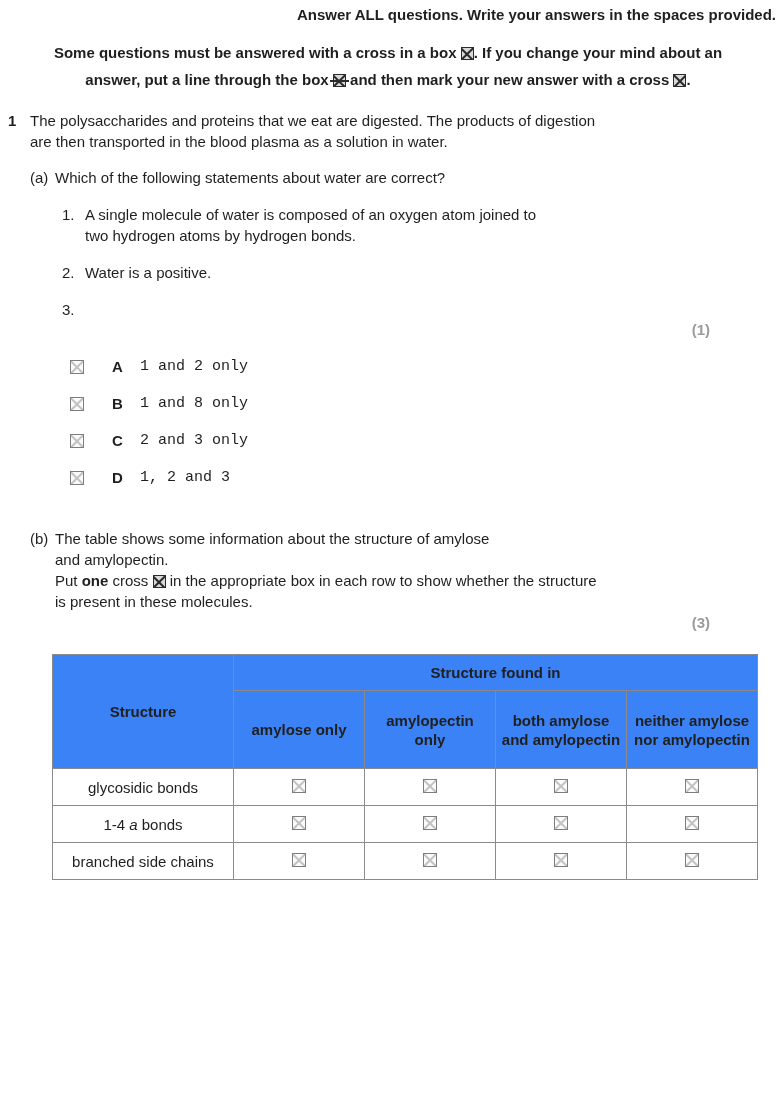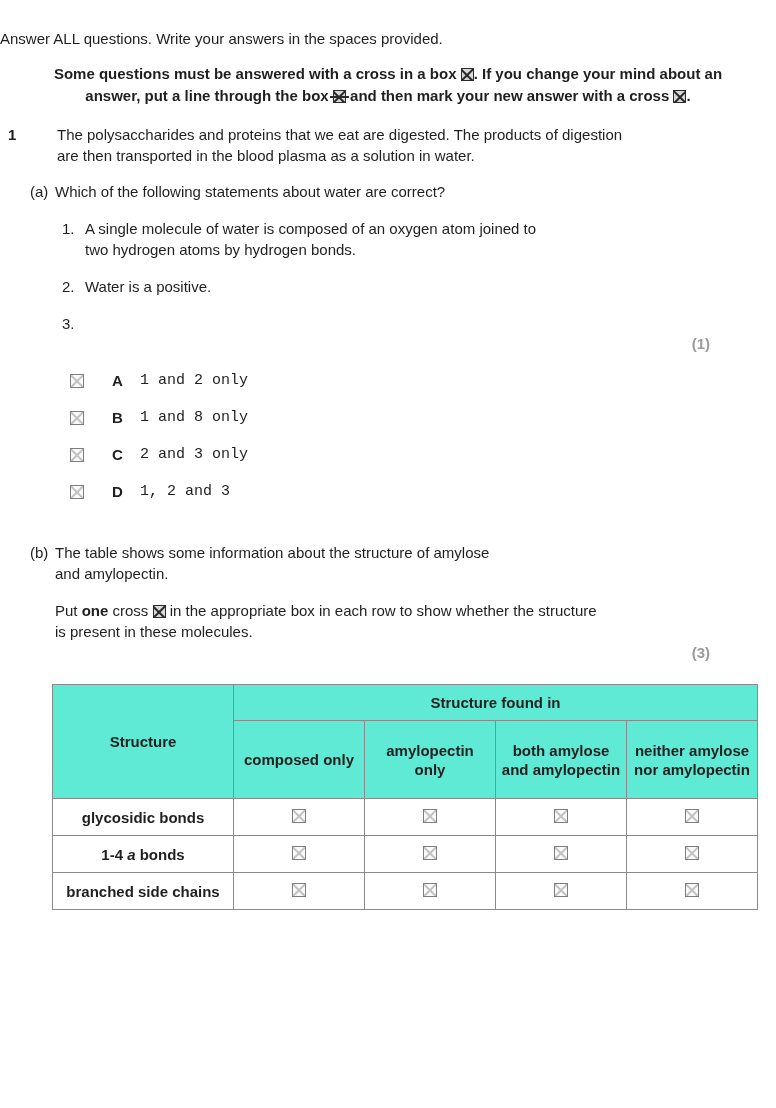--- a/index.html
+++ b/index.html
@@ -10,30 +10,30 @@
     height: 1108px;
     margin: 0 auto;
     background: #ffffff;
     color: #1f1f1f;
     font-family: "Liberation Sans", "DejaVu Sans", sans-serif;
     font-size: 15px;
     line-height: 21px;
     overflow: hidden;
   }
   .title {
-    padding-top: 28px;
-    text-align: left;
-    font-weight: normal;
+    padding-top: 4px;
+    text-align: right;
+    font-weight: bold;
   }
   .instructions {
     margin: 14px auto 0 auto;
     max-width: 744px;
     text-align: center;
     font-weight: bold;
-    line-height: 22px;
+    line-height: 27px;
     white-space: pre-line;
   }
   
   .ibox-wrap {
     position: relative;
     display: inline-block;
     vertical-align: -2px;
     line-height: 0;
   }
   .ibox {
@@ -76,21 +76,21 @@
     left: 50%; top: 50%;
     width: 17px; height: 1.6px;
     background: #c3c3c3;
   }
   .xbox::before { transform: translate(-50%,-50%) rotate(45deg); }
   .xbox::after  { transform: translate(-50%,-50%) rotate(-45deg); }
 
   .question { display: flex; margin-top: 17px; }
   .qnum { width: 30px; padding-left: 8px; font-weight: bold; }
   .qbody { width: 740px; }
-  .intro { max-width: 660px; white-space: pre-line; margin-left: 27px; }
+  .intro { max-width: 660px; white-space: pre-line; }
 
   .part { display: flex; }
   .part-a { margin-top: 15px; }
   .part-label { width: 25px; flex: 0 0 auto; }
   .part-content { flex: 1 1 auto; }
 
   .stmt { display: flex; margin-top: 16px; }
   .stmt-num { width: 23px; flex: 0 0 auto; margin-left: 32px; }
   .stmt-text { max-width: 545px; white-space: pre-line; }
 
@@ -105,39 +105,38 @@
   .marks-b { margin-top: 1px; }
 
   .options { margin-top: 2px; }
   .option { display: flex; align-items: center; margin-top: 16px; height: 21px; }
   .option .xbox { margin-left: 40px; }
   .opt-letter { font-weight: bold; margin-left: 28px; width: 15px; }
   .opt-text { margin-left: 13px; font-family: Liberation Mono, monospace; }
 
   .part-b { margin-top: 40px; }
   .b-intro { max-width: 480px; white-space: pre-line; }
-  .b-prompt { margin-top: 16px; max-width: 650px; white-space: pre-line; }
+  .b-prompt { max-width: 650px; white-space: pre-line; }
   .b-prompt b { font-weight: bold; }
 
   table.structure {
     margin-top: 21px;
     margin-left: 22px;
     border-collapse: collapse;
     table-layout: fixed;
     width: 706px;
   }
   table.structure th, table.structure td {
     border: 1px solid #8a8a8a;
     text-align: center;
     vertical-align: middle;
     padding: 2px 4px;
-    font-weight: bold;
   }
   table.structure th {
-    background: #5eead4;
+    background: #3b82f6;
     font-weight: bold;
     line-height: 19px;
   }
   .col-structure { width: 181px; }
   .col-opt { width: 131px; }
   tr.group-row th { height: 36px; }
   tr.sub-row th { height: 78px; }
   tr.body-row td { height: 37px; background: #ffffff; }
   .row-label i { font-style: italic; }
 </style>
@@ -222,21 +221,21 @@
             <col class="col-opt">
             <col class="col-opt">
             <col class="col-opt">
         </colgroup>
         <tbody>
             <tr class="group-row">
           <th rowspan="2">Structure</th>
           <th colspan="4">Structure found in</th>
         </tr>
         <tr class="sub-row">
-          <th>composed only</th>
+          <th>amylose only</th>
           <th>amylopectin only</th>
           <th>both amylose and amylopectin</th>
           <th>neither amylose nor amylopectin</th>
         </tr>
         <tr class="body-row">
           <td class="row-label"><span>glycosidic bonds</span><i></i><span></span></td>
           <td><span class="xbox"></span></td>
           <td><span class="xbox"></span></td>
           <td><span class="xbox"></span></td>
           <td><span class="xbox"></span></td>

